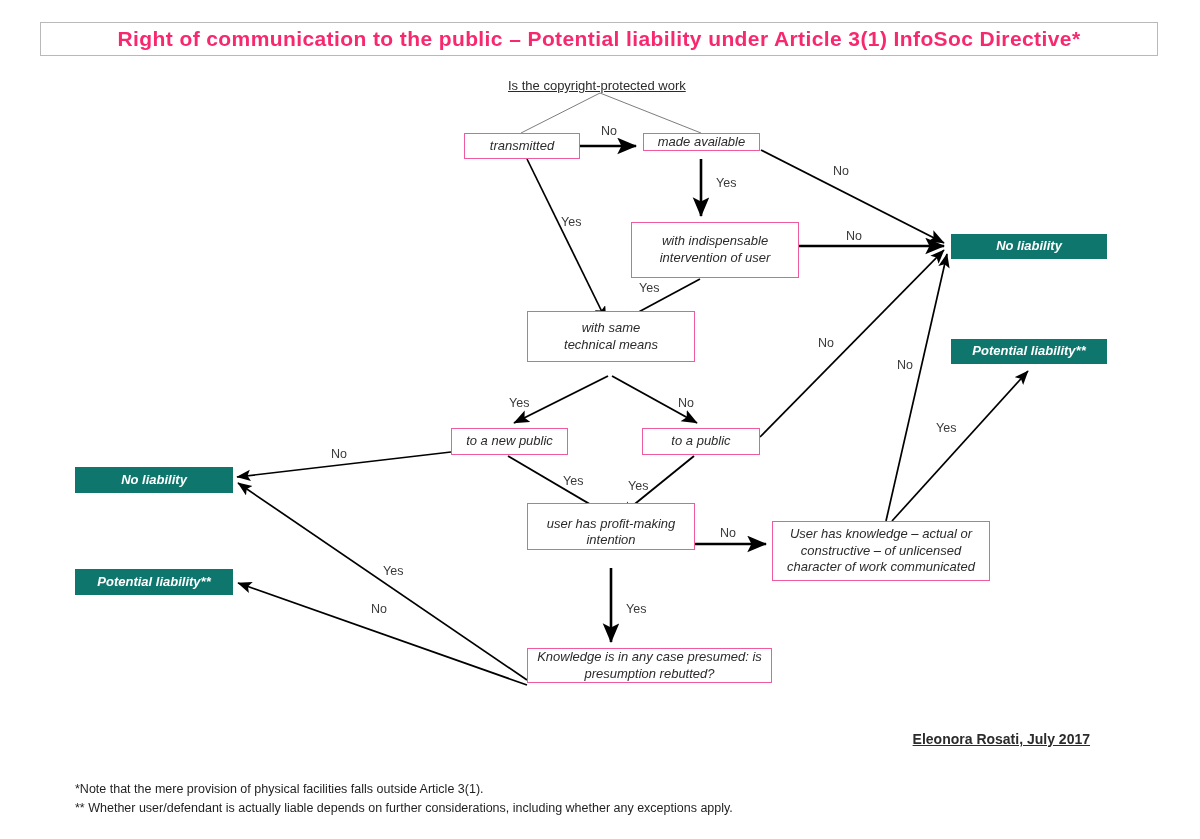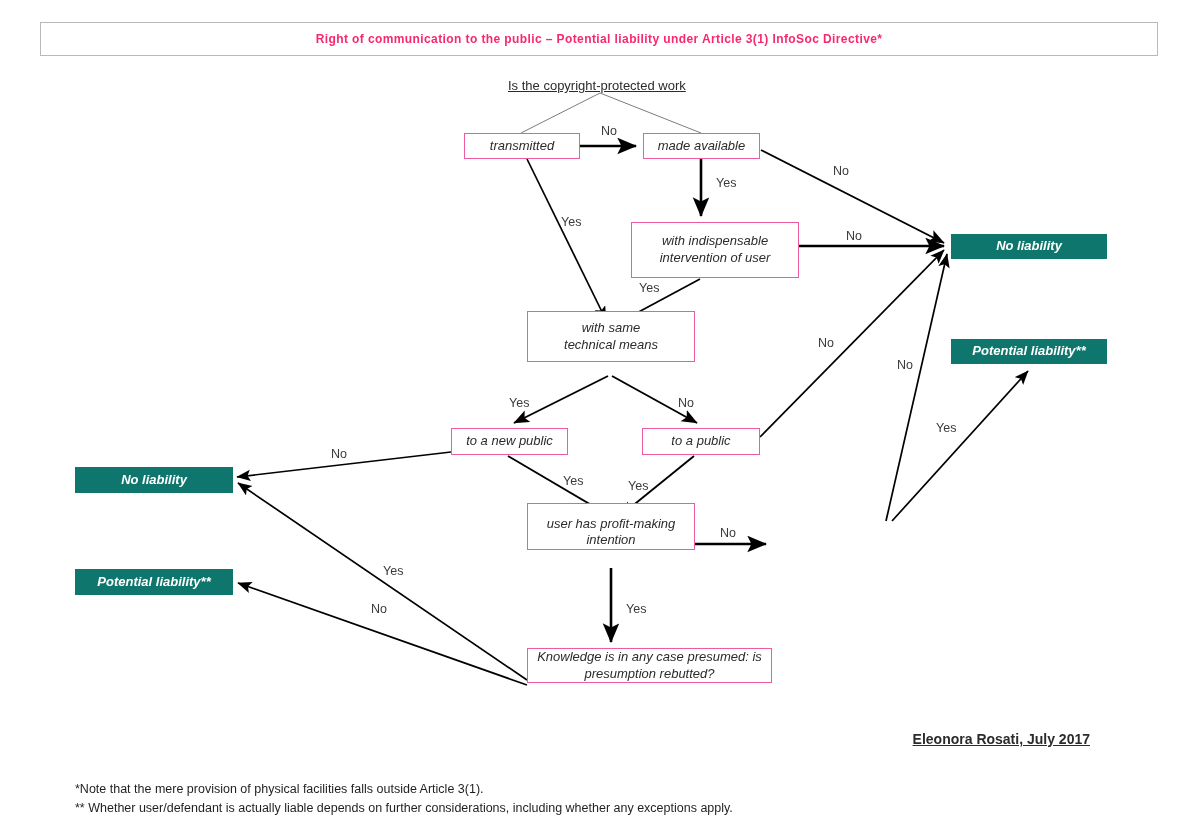--- a/index.html
+++ b/index.html
@@ -30,21 +30,21 @@
     height: 34px;
     border: 1px solid #b9b9b9;
     background: #ffffff;
     box-sizing: border-box;
     display: flex;
     align-items: center;
     justify-content: center;
   }
   #title-banner .title-text {
     color: #f8286e;
-    font-size: 12px;
+    font-size: 21px;
     font-weight: bold;
     letter-spacing: 0.4px;
     white-space: nowrap;
     font-family: "Liberation Sans", sans-serif;
   }
   
   #connectors {
     position: absolute;
     left: 0; top: 0;
     width: 1200px;
@@ -182,21 +182,21 @@
 
     <path d="M527,680 L238,483" stroke="#000" stroke-width="1.7" fill="none" marker-end="url(#arrow-thin)"></path>
 
     <path d="M527,685 L238,583" stroke="#000" stroke-width="1.7" fill="none" marker-end="url(#arrow-thin)"></path>
   </svg>
 
   <div class="node outline" style="left:464px; top:133px; width:116px; height:26px;">
     <span class="node-label">transmitted</span>
   </div>
 
-  <div class="node outline" style="left:643px; top:133px; width:117px; height:26px;justify-content:center;">
+  <div class="node outline" style="left:643px; top:133px; width:117px; height:18px;justify-content:center;">
     <span class="node-label">made available</span>
   </div>
 
   <div class="node outline" style="left:631px; top:222px; width:168px; height:56px;">
     <span class="node-label">with indispensable<br>intervention of user</span>
   </div>
 
   <div class="node outline" style="left:527px; top:311px; width:168px; height:51px;">
     <span class="node-label">with same<br>technical means</span>
   </div>
@@ -206,20 +206,23 @@
   </div>
 
   <div class="node outline" style="left:642px; top:428px; width:118px; height:27px;">
     <span class="node-label">to a public</span>
   </div>
 
   <div class="node outline" style="left:527px; top:503px; width:168px; height:47px;align-items:flex-end;">
     <span class="node-label">user has profit-making<br>intention</span>
   </div>
 
+  <div class="node outline" style="left:772px; top:521px; width:218px; height:60px;">
+    <span class="node-label">User has knowledge – actual or<br>constructive – of unlicensed<br>character of work communicated</span>
+  </div>
 
   <div class="node outline" style="left:527px; top:648px; width:245px; height:35px;">
     <span class="node-label">Knowledge is in any case presumed: is<br>presumption rebutted?</span>
   </div>
 
   <div class="node filled" style="left:951px; top:234px; width:156px; height:25px;">
     <span class="node-label">No liability</span>
   </div>
 
   <div class="node filled" style="left:951px; top:339px; width:156px; height:25px;">

